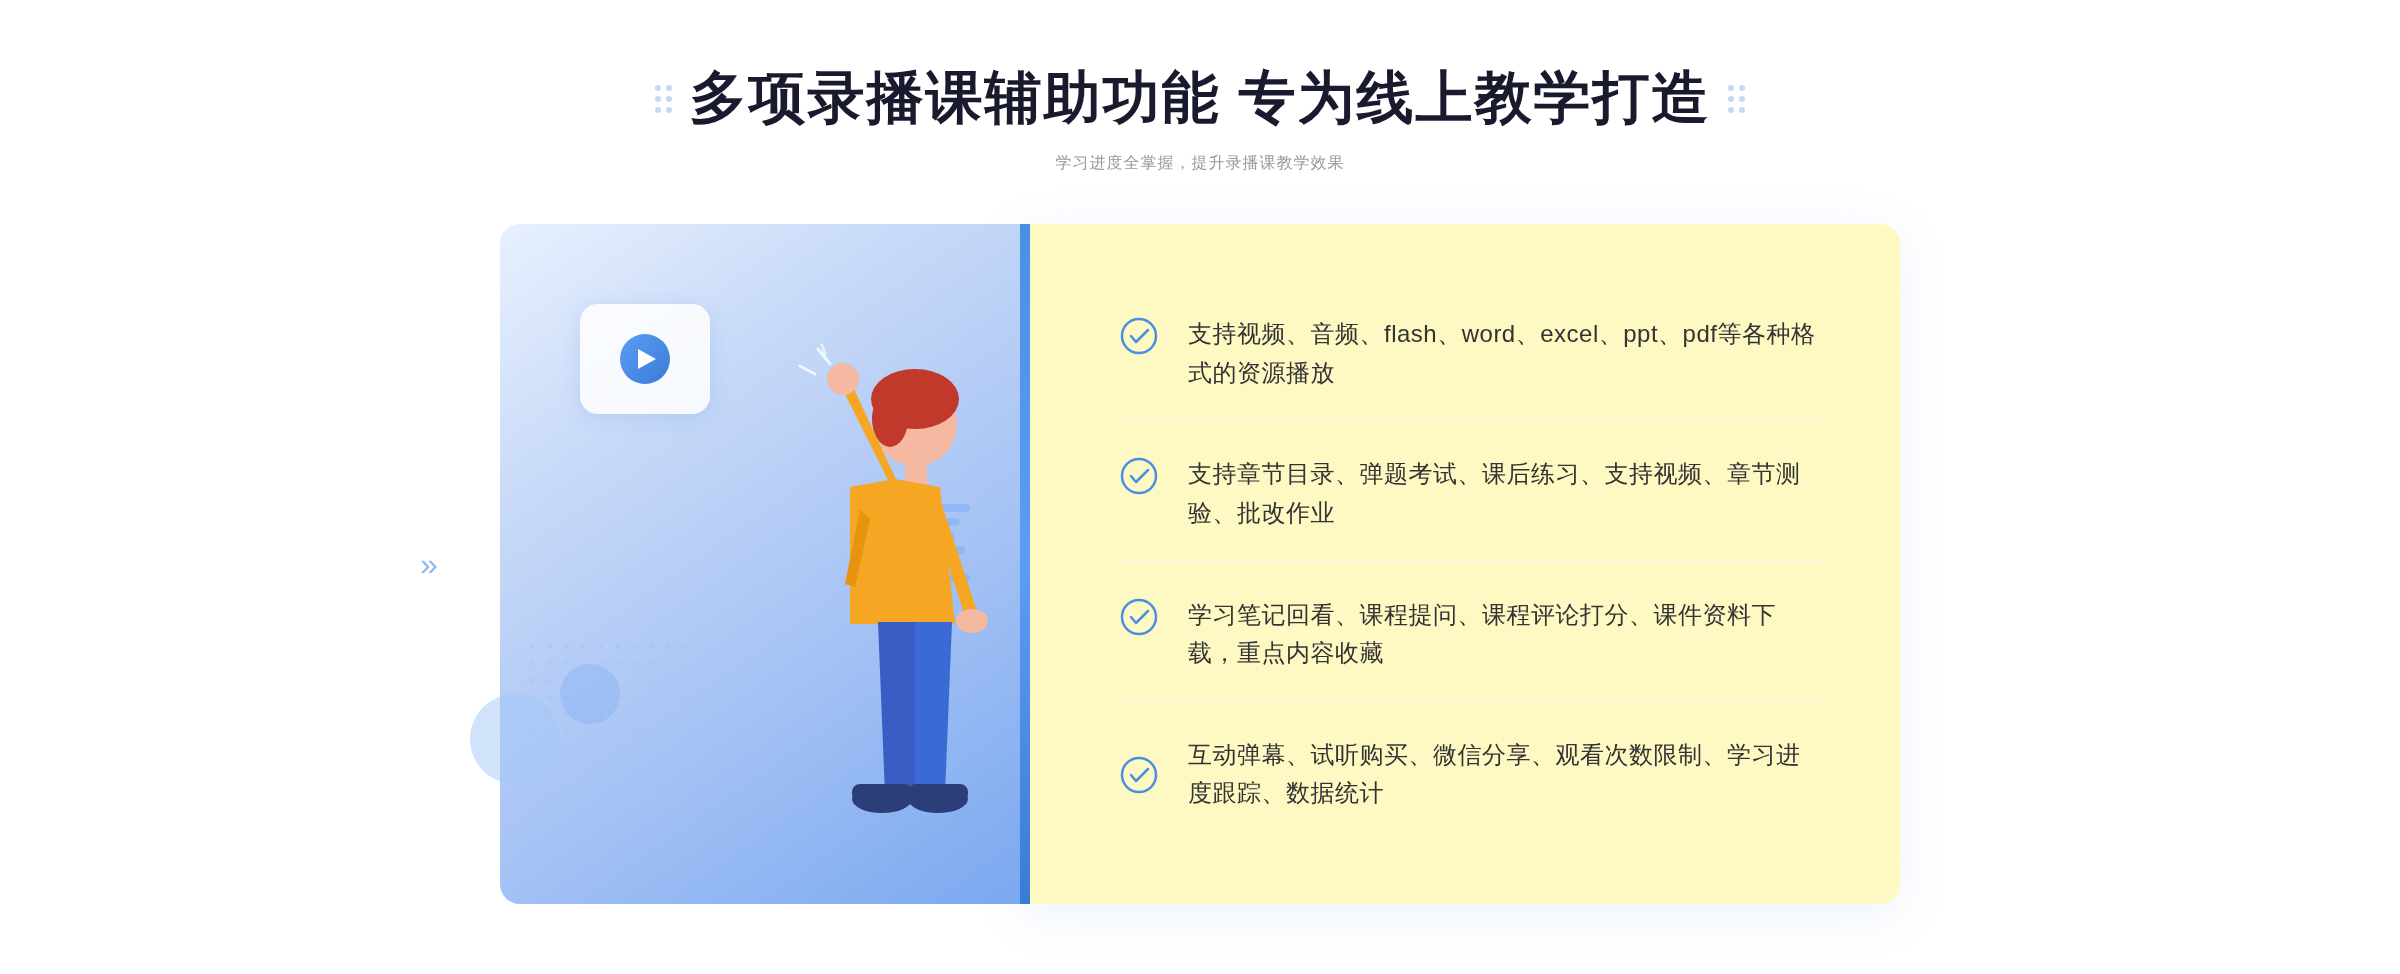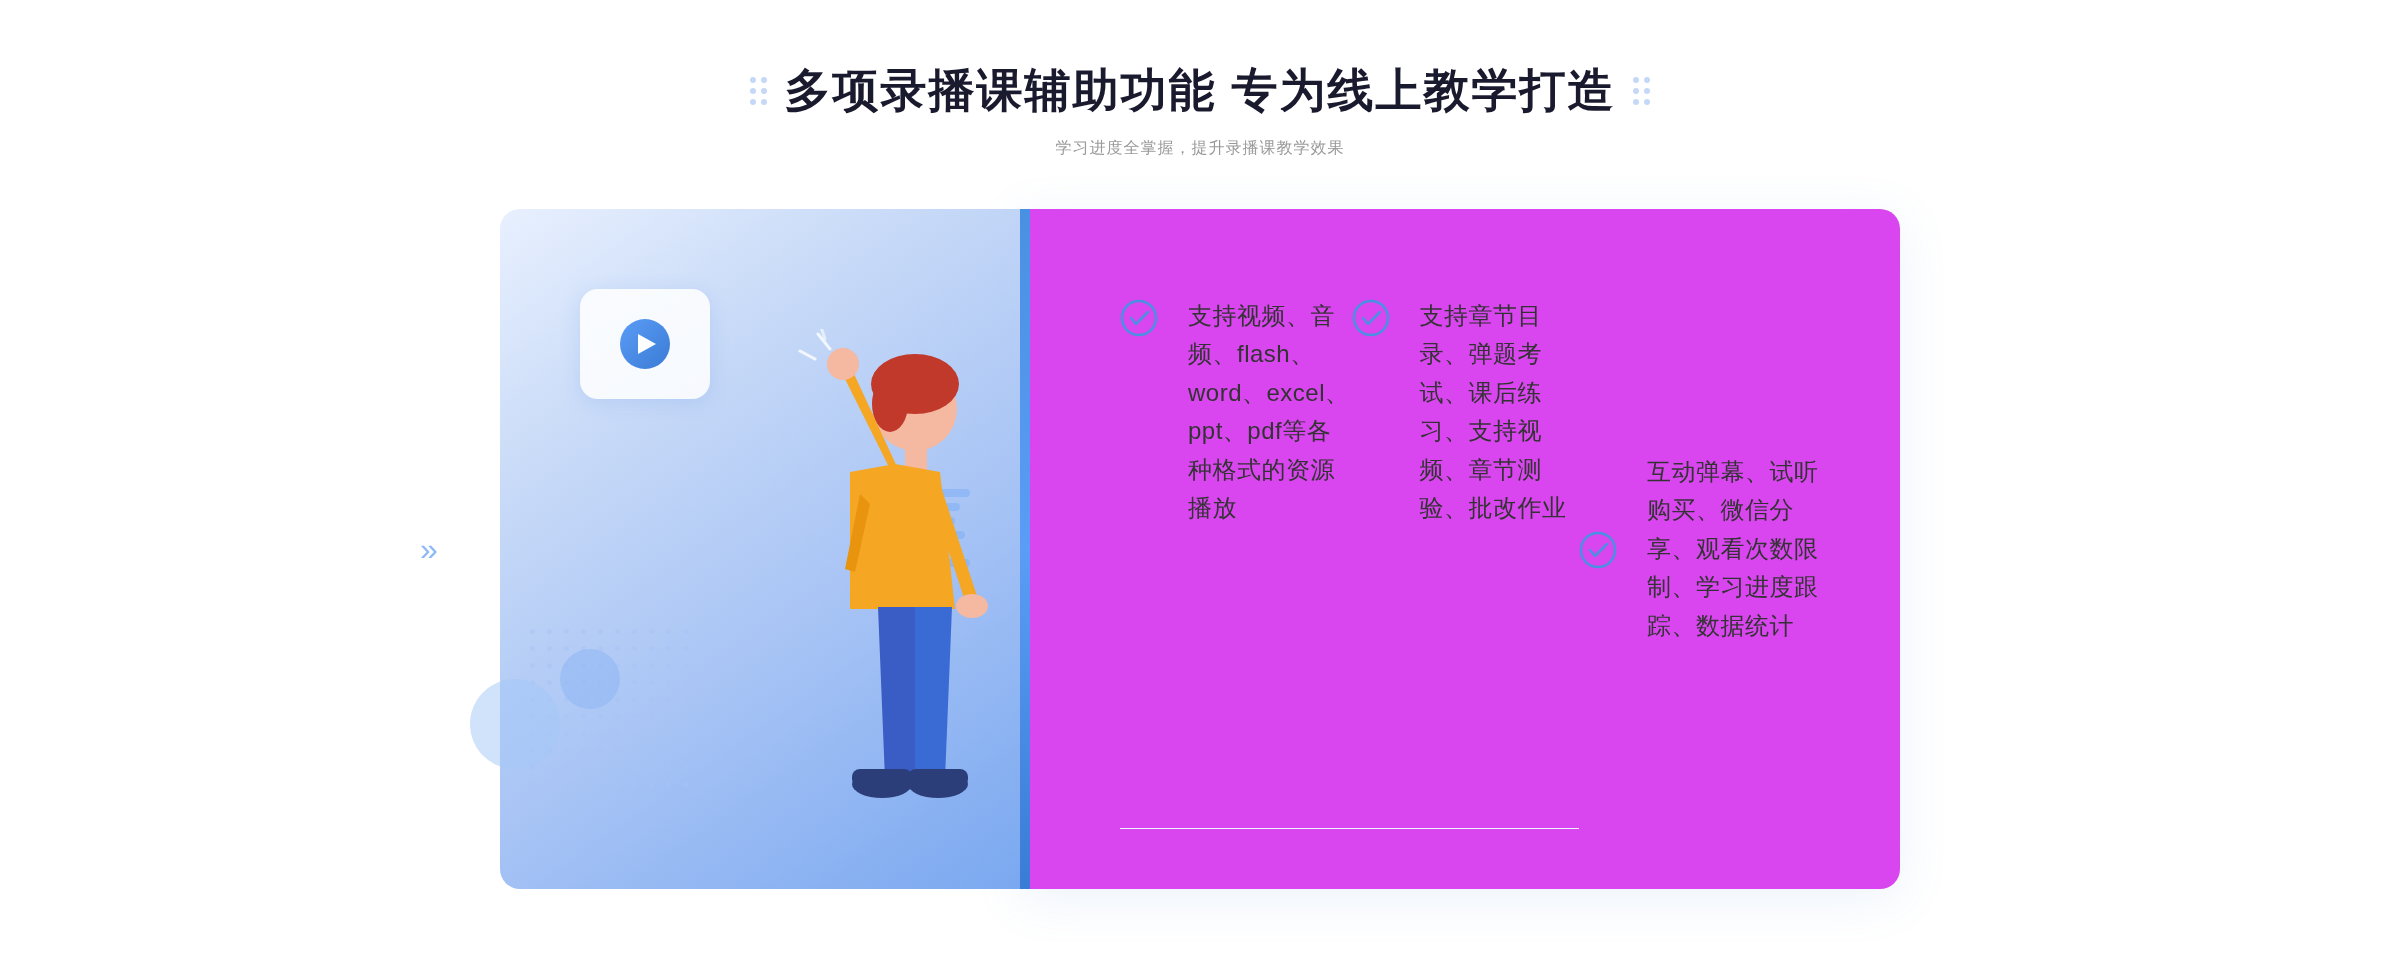--- a/index.html
+++ b/index.html
@@ -35,21 +35,21 @@
 
     .header-dots span i {
       width: 6px;
       height: 6px;
       border-radius: 50%;
       background: #c5d8f7;
       display: inline-block;
     }
 
     .main-title {
-      font-size: 46px;
+      font-size: 57px;
       font-weight: 600;
       color: #1a1a2e;
       letter-spacing: 2px;
     }
 
     .sub-title {
       font-size: 16px;
       color: #999;
       margin-bottom: 50px;
       letter-spacing: 1px;
@@ -195,26 +195,26 @@
       top: 50%;
       transform: translateY(-50%);
       color: #5b9cf6;
       font-size: 32px;
       opacity: 0.7;
     }
 
     
     .features-panel {
       flex: 1;
-      background: #d946ef;
+      background: #fef9c3;
       border-radius: 0 20px 20px 0;
       padding: 60px 80px 60px 100px;
       box-shadow: 0 10px 50px rgba(100, 150, 220, 0.12);
       display: flex;
-      flex-direction: row;
+      flex-direction: column;
       justify-content: space-around;
     }
 
     .feature-item {
       display: flex;
       align-items: flex-start;
       gap: 30px;
       padding: 28px 0;
       border-bottom: 1px solid #f0f4ff;
     }
@@ -476,20 +476,29 @@
     <div class="feature-item">
       <div class="check-icon">
         <svg viewBox="0 0 38 38" xmlns="http://www.w3.org/2000/svg">
           <circle cx="19" cy="19" r="17" fill="none" stroke="#4a90e2" stroke-width="2.5"></circle>
           <polyline points="11,19 16,25 28,13" fill="none" stroke="#4a90e2" stroke-width="2.5" stroke-linecap="round" stroke-linejoin="round"></polyline>
         </svg>
       </div>
       <p class="feature-text">支持章节目录、弹题考试、课后练习、支持视频、章节测验、批改作业</p>
     </div>
 
+    <div class="feature-item">
+      <div class="check-icon">
+        <svg viewBox="0 0 38 38" xmlns="http://www.w3.org/2000/svg">
+          <circle cx="19" cy="19" r="17" fill="none" stroke="#4a90e2" stroke-width="2.5"></circle>
+          <polyline points="11,19 16,25 28,13" fill="none" stroke="#4a90e2" stroke-width="2.5" stroke-linecap="round" stroke-linejoin="round"></polyline>
+        </svg>
+      </div>
+      <p class="feature-text">学习笔记回看、课程提问、课程评论打分、课件资料下载，重点内容收藏</p>
+    </div>
 
     <div class="feature-item">
       <div class="check-icon">
         <svg viewBox="0 0 38 38" xmlns="http://www.w3.org/2000/svg">
           <circle cx="19" cy="19" r="17" fill="none" stroke="#4a90e2" stroke-width="2.5"></circle>
           <polyline points="11,19 16,25 28,13" fill="none" stroke="#4a90e2" stroke-width="2.5" stroke-linecap="round" stroke-linejoin="round"></polyline>
         </svg>
       </div>
       <p class="feature-text">互动弹幕、试听购买、微信分享、观看次数限制、学习进度跟踪、数据统计</p>
     </div>

